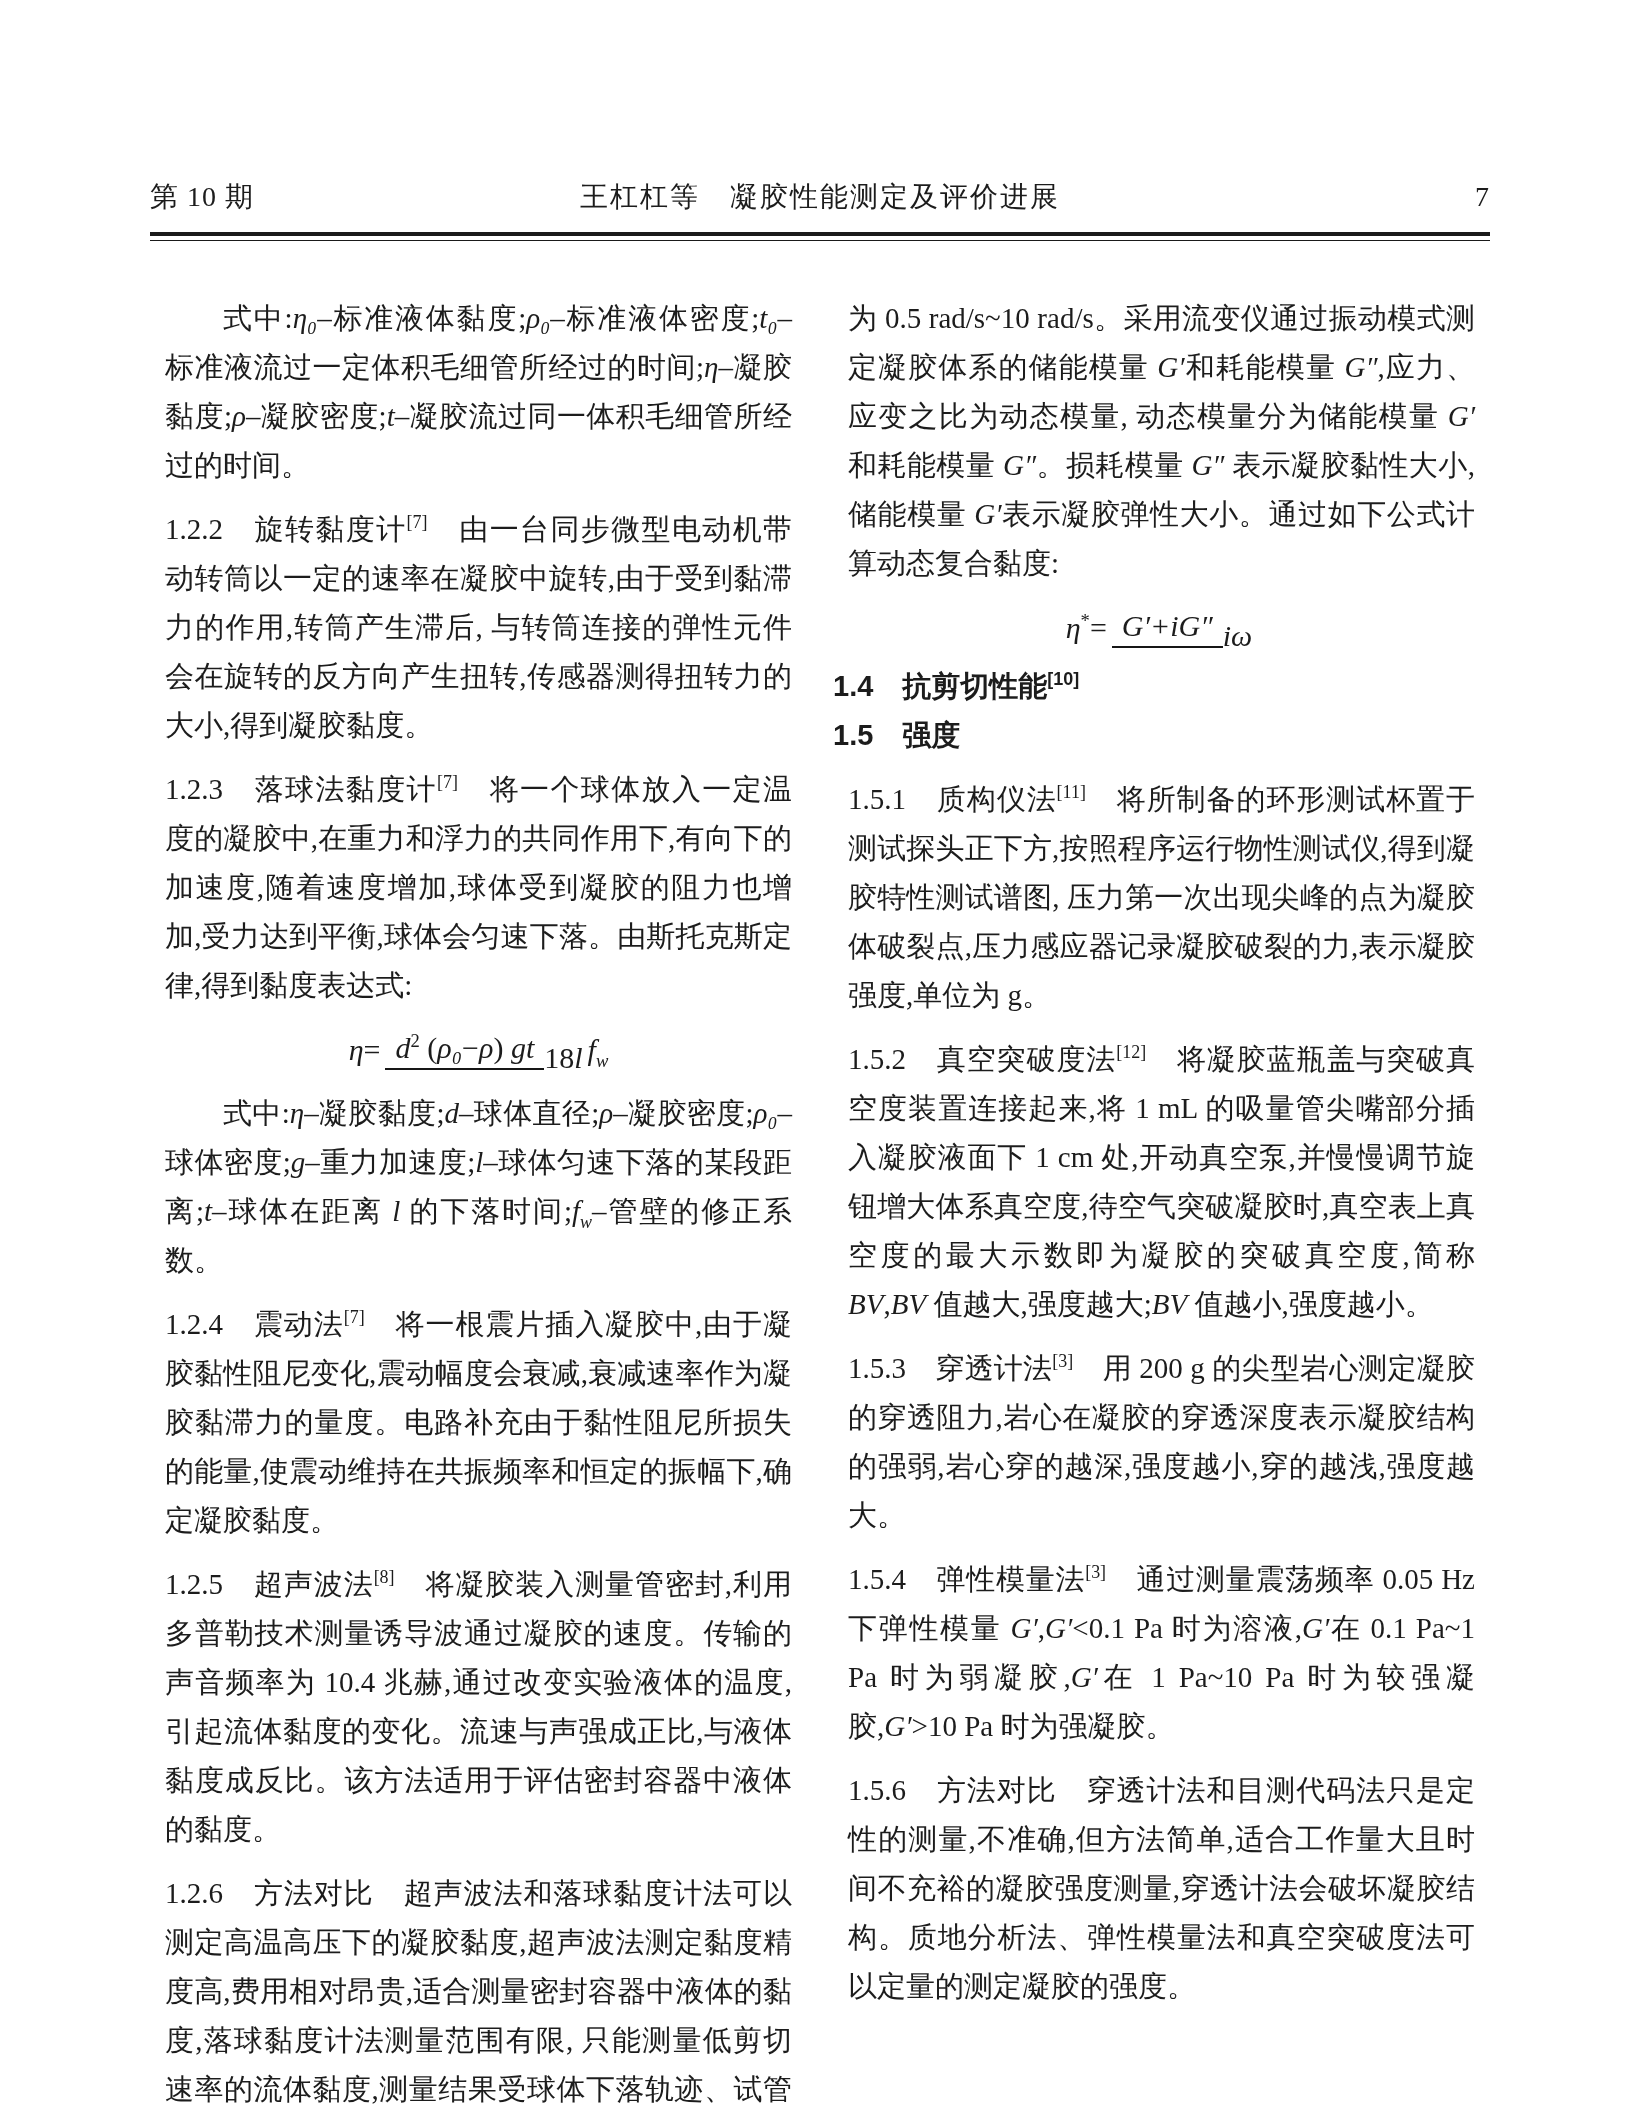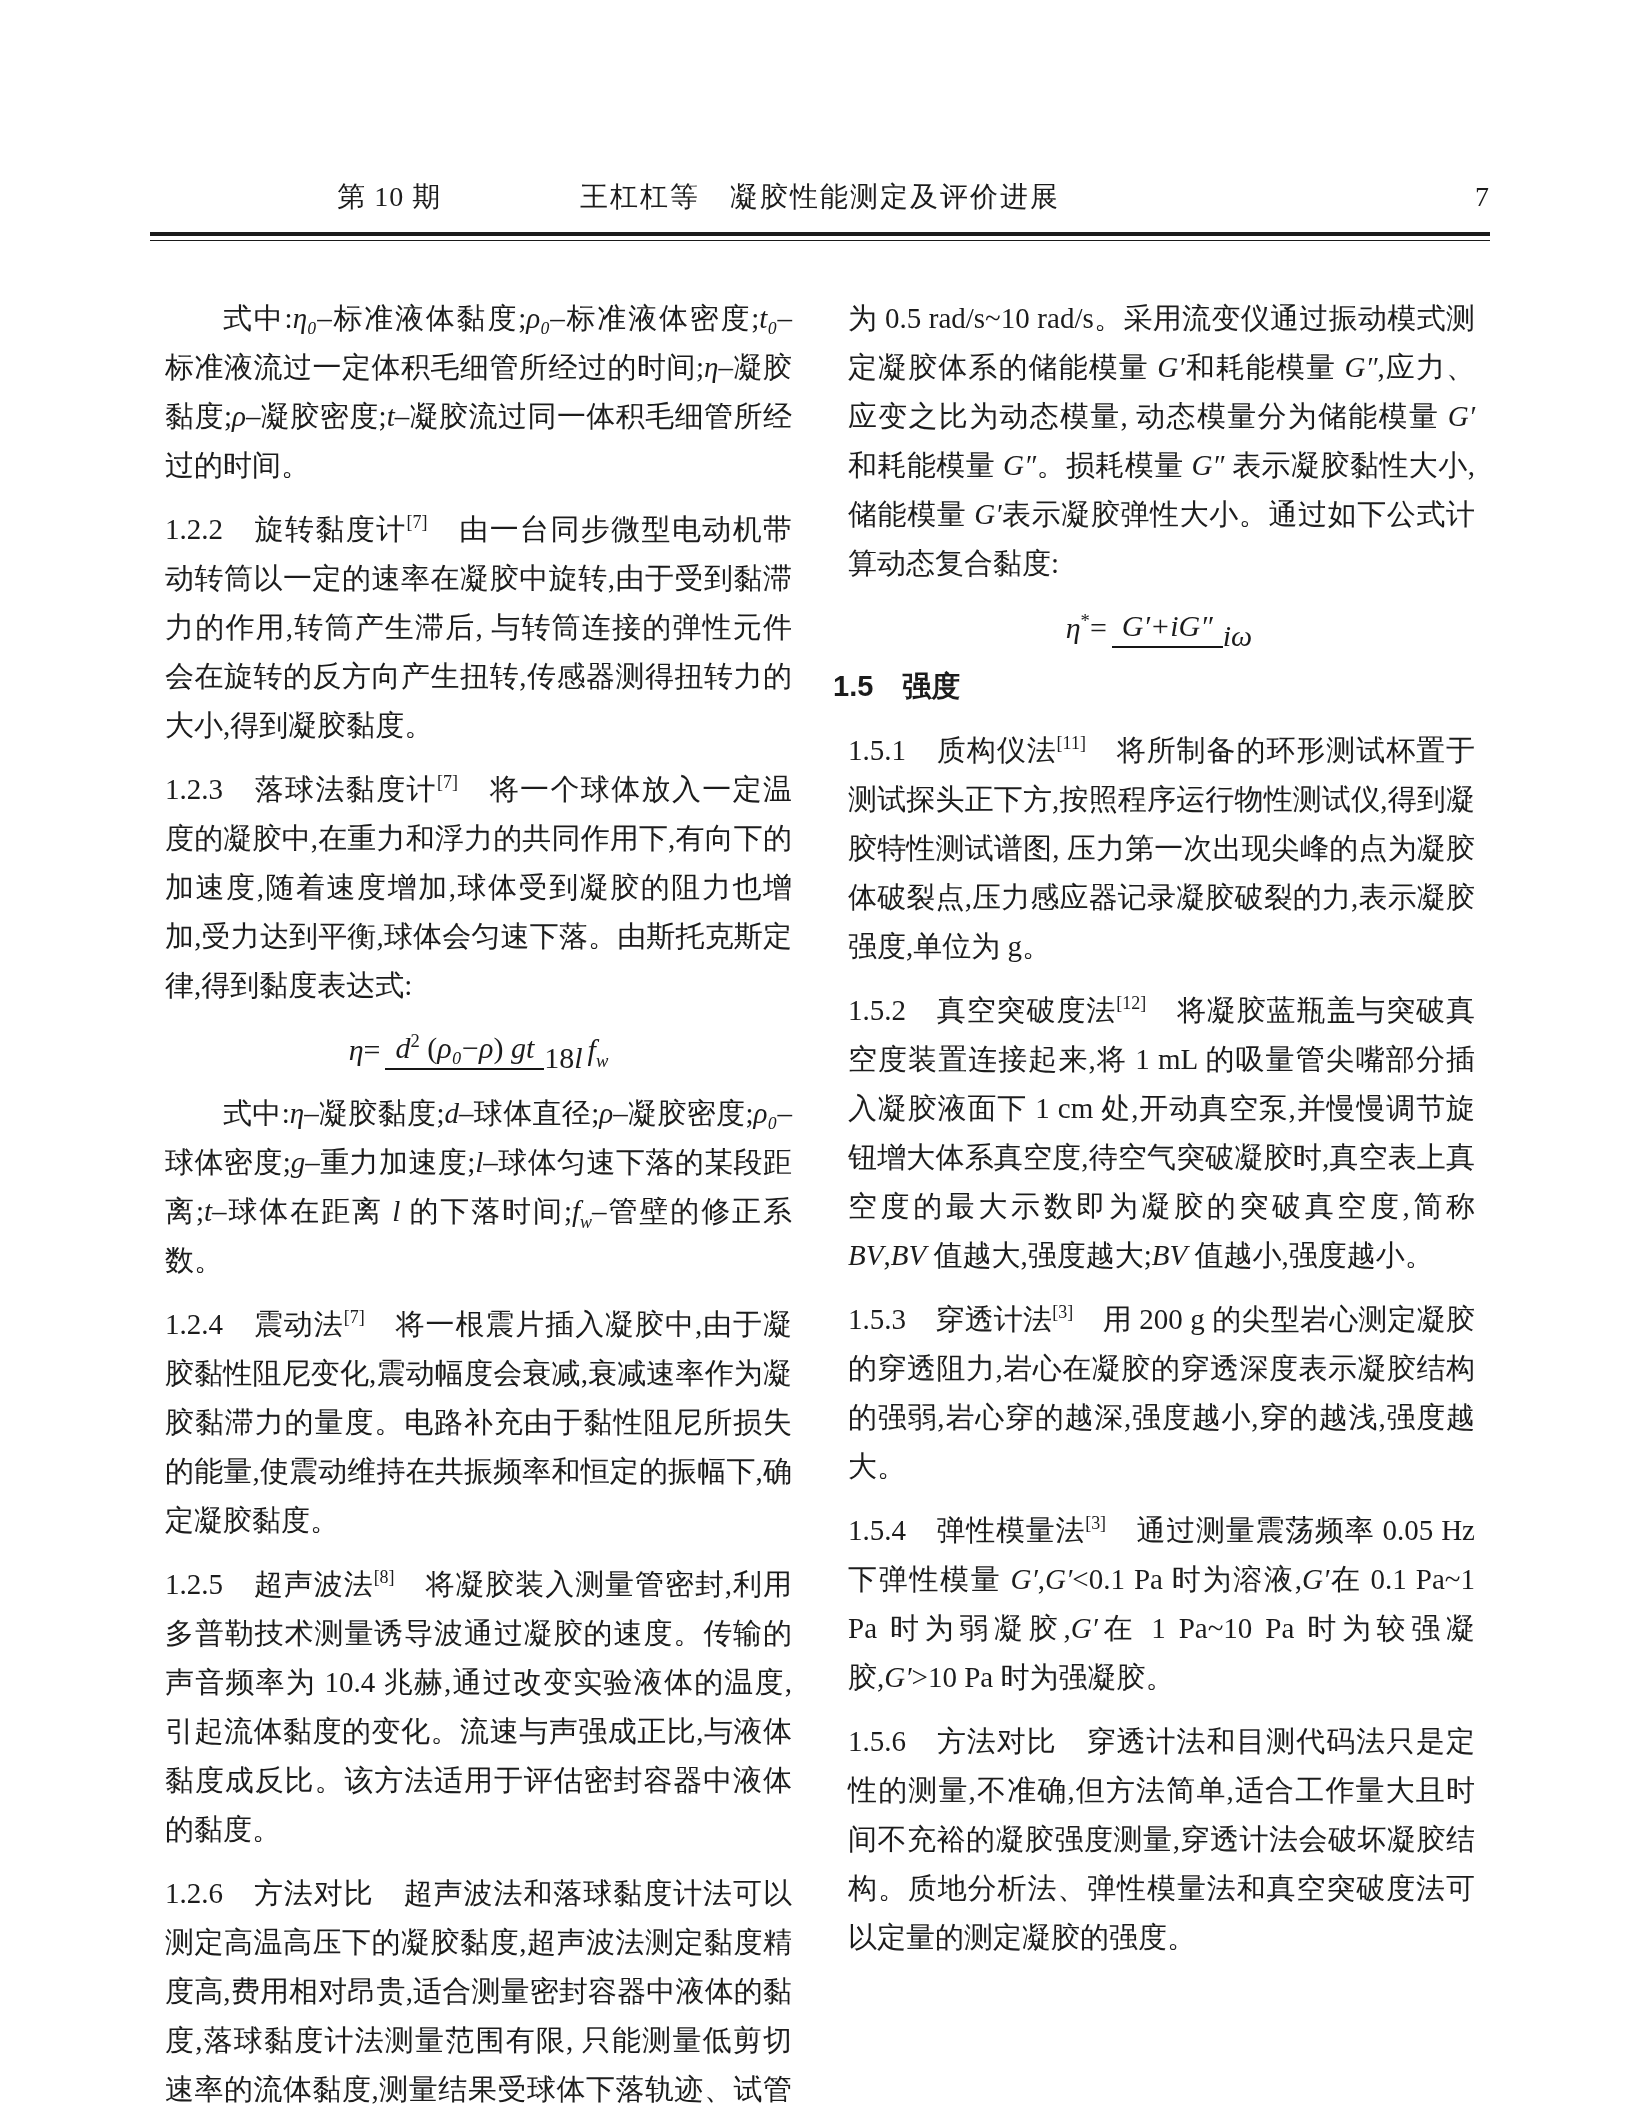--- a/index.html
+++ b/index.html
@@ -6,21 +6,21 @@
   body{
     width:1637px;height:2116px;position:relative;overflow:hidden;
     font-family:"Liberation Serif","DejaVu Serif",serif;
     color:#1c1c1c;
     -webkit-font-smoothing:antialiased;
   }
   .page{padding:178px 147px 0 150px;box-sizing:border-box;}
   .header{
     display:flex;align-items:baseline;font-size:28px;letter-spacing:1px;
   }
-  .header .h-issue{flex:1;text-align:right;}
+  .header .h-issue{flex:1;text-align:left;}
   .header .h-title{flex:2.6;text-align:center;letter-spacing:2px;}
   .header .h-page{flex:1;text-align:right;}
   .rule{
     margin-top:16px;height:4px;
     border-top:4px solid #1a1a1a;
     border-bottom:1.5px solid #1a1a1a;
   }
   .cols{display:flex;gap:26px;margin-top:38px;}
   .col{width:657px;font-size:29px;line-height:49px;text-align:justify;}
   .col p{margin:15px;font-family:Liberation Serif, serif;}
@@ -72,20 +72,21 @@
       </div>
     <div class="col">
         <p class=""><span>为 0.5 rad/s~10 rad/s。采用流变仪通过振动模式测定凝胶体系的储能模量 </span><span class="it">G′</span><span>和耗能模量 </span><span class="it">G″</span><span>,应力、应变之比为动态模量, 动态模量分为储能模量 </span><span class="it">G′</span><span>和耗能模量 </span><span class="it">G″</span><span>。损耗模量 </span><span class="it">G″</span><span> 表示凝胶黏性大小,储能模量 </span><span class="it">G′</span><span>表示凝胶弹性大小。通过如下公式计算动态复合黏度:</span></p>
         <div class="formula">
           <span class="lhs"><span class="it">η</span><sup>*</sup><span>=</span></span>
           <span class="frac">
             <span class="num"><span class="it">G′+iG″</span></span>
             <span class="den"><span class="it">iω</span></span>
           </span>
         </div>
+        <h3 class="h2"><span>1.4　抗剪切性能</span><sup>[10]</sup></h3>
         <h3 class="h2"><span>1.5　强度</span></h3>
         <p class=""><span>1.5.1　质构仪法</span><sup>[11]</sup><span>　将所制备的环形测试杯置于测试探头正下方,按照程序运行物性测试仪,得到凝胶特性测试谱图, 压力第一次出现尖峰的点为凝胶体破裂点,压力感应器记录凝胶破裂的力,表示凝胶强度,单位为 g。</span></p>
         <p class=""><span>1.5.2　真空突破度法</span><sup>[12]</sup><span>　将凝胶蓝瓶盖与突破真空度装置连接起来,将 1 mL 的吸量管尖嘴部分插入凝胶液面下 1 cm 处,开动真空泵,并慢慢调节旋钮增大体系真空度,待空气突破凝胶时,真空表上真空度的最大示数即为凝胶的突破真空度,简称 </span><span class="it">BV</span><span>,</span><span class="it">BV</span><span> 值越大,强度越大;</span><span class="it">BV</span><span> 值越小,强度越小。</span></p>
         <p class=""><span>1.5.3　穿透计法</span><sup>[3]</sup><span>　用 200 g 的尖型岩心测定凝胶的穿透阻力,岩心在凝胶的穿透深度表示凝胶结构的强弱,岩心穿的越深,强度越小,穿的越浅,强度越大。</span></p>
         <p class=""><span>1.5.4　弹性模量法</span><sup>[3]</sup><span>　通过测量震荡频率 0.05 Hz 下弹性模量 </span><span class="it">G′</span><span>,</span><span class="it">G′</span><span>&lt;0.1 Pa 时为溶液,</span><span class="it">G′</span><span>在 0.1 Pa~1 Pa 时为弱凝胶,</span><span class="it">G′</span><span>在 1 Pa~10 Pa 时为较强凝胶,</span><span class="it">G′</span><span>&gt;10 Pa 时为强凝胶。</span></p>
         <p class=""><span>1.5.6　方法对比　穿透计法和目测代码法只是定性的测量,不准确,但方法简单,适合工作量大且时间不充裕的凝胶强度测量,穿透计法会破坏凝胶结构。质地分析法、弹性模量法和真空突破度法可以定量的测定凝胶的强度。</span></p>
       </div>
   </div>
 </div>
 

